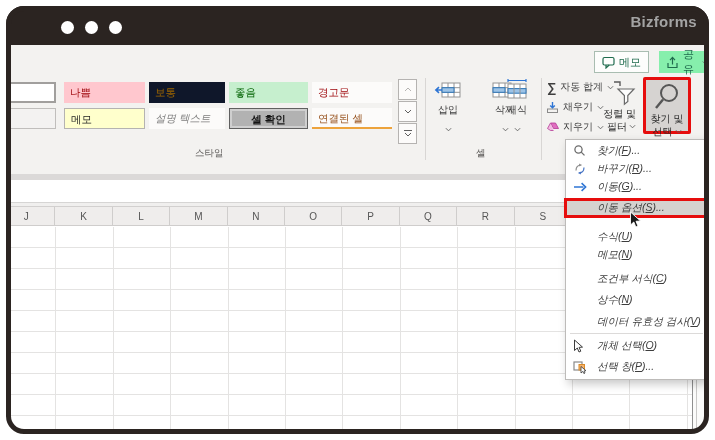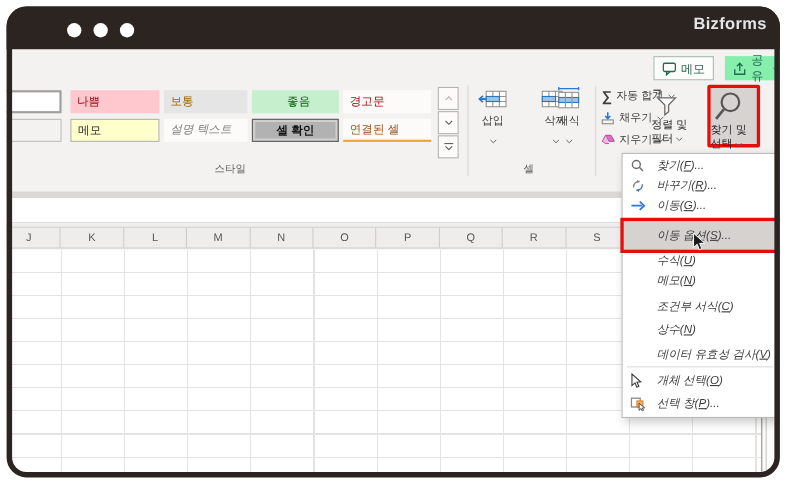--- a/index.html
+++ b/index.html
@@ -6,41 +6,41 @@
   *{box-sizing:border-box;}
   .stage{position:relative;width:715px;height:440px;background:#fff;overflow:hidden;
          font-family:"Liberation Sans","DejaVu Sans",sans-serif;}
   .clip{position:absolute;inset:6px;border-radius:18px;overflow:hidden;background:#fff;}
   .content{position:absolute;left:-6px;top:-6px;width:715px;height:440px;}
   .frame{position:absolute;inset:6px;border:5px solid #2b2421;border-radius:18px;z-index:60;pointer-events:none;}
 
   
   .titlebar{position:absolute;left:0;top:0;width:715px;height:45px;background:#2b2421;z-index:1;}
   .dot{position:absolute;top:21px;width:13px;height:13px;border-radius:50%;background:#fff;}
-  .brand{position:absolute;right:18px;top:13px;font-size:15px;font-weight:600;color:#e5e5e5;letter-spacing:.3px;}
+  .brand{position:absolute;right:18px;top:13px;font-size:15px;font-weight:600;color:#a3a3a3;letter-spacing:.3px;}
 
   
   .ribbon{position:absolute;left:0;top:45px;width:715px;height:129px;background:#f3f2f0;z-index:2;}
   .ribbon-band{position:absolute;left:0;top:174px;width:715px;height:6px;background:#dbd9d8;z-index:2;}
   .formulabar{position:absolute;left:0;top:180px;width:715px;height:23px;background:#fff;border-bottom:1px solid #d6d5d4;z-index:2;}
   .gap-strip{position:absolute;left:0;top:203px;width:715px;height:3px;background:#f0efee;z-index:2;}
 
   .qa-btn{position:absolute;top:51px;height:22px;display:flex;align-items:center;gap:4px;
           font-size:11px;color:#1f6b4d;padding:0 7px;z-index:3;}
   .qa-memo{left:594px;border:1px solid #a9bdb1;background:#fdfdfc;}
   .qa-share{left:659px;background:#86efac;}
 
   .group-label{position:absolute;top:147px;font-size:9.5px;color:#5f5d5b;z-index:3;}
   .vdivider{position:absolute;top:78px;height:82px;width:1px;background:#d8d6d4;z-index:3;}
 
   
   .sg-cell{position:absolute;height:21px;line-height:20px;font-size:10.5px;padding-left:6px;
            white-space:nowrap;overflow:hidden;z-index:3;background:#fcfbfa;}
   .sg-bad{background:#ffc7ce;color:#9c0006;}
-  .sg-neutral{background:#e5e5e5;color:#9c6500;}
+  .sg-neutral{background:#0f172a;color:#9c6500;}
   .sg-good{background:#c6efce;color:#006100;}
   .sg-warning{color:#9c0006;}
   .sg-note{background:#ffffcc;color:#1f1f1f;border:1px solid #b5b3b1;}
   .sg-explain{color:#7f7f7f;font-style:italic;}
   .sg-check{background:#b2b2b2;color:#141414;font-weight:bold;border:1.5px solid #606060;
             box-shadow:inset 0 0 0 2px #cfcfcf;text-align:center;padding-left:0;}
   .sg-linked{color:#96511c;border-bottom:2.5px solid #eda33c;}
   .sg-blank1{background:#fff;border:2px solid #a19f9d;}
   .sg-blank2{background:#f3f2f1;border:1px solid #c0bebc;}
   .sg-scrollbtn{position:absolute;left:398px;width:19px;height:21px;background:#fcfbfa;
@@ -50,25 +50,25 @@
   
   .cellbtn{position:absolute;top:79px;width:34px;height:62px;display:flex;flex-direction:column;
            align-items:center;z-index:3;}
   .cellbtn .lbl{font-size:10px;color:#3e3e3e;margin-top:2px;}
   .cellbtn .chev{margin-top:1px;}
 
   
   .ed-row{position:absolute;display:flex;align-items:center;gap:4px;font-size:10px;color:#3e3e3e;
           z-index:3;white-space:nowrap;}
   .sigma{font-size:13px;font-weight:bold;color:#3e3e3e;line-height:11px;}
-  .bigbtn{position:absolute;display:flex;flex-direction:column;align-items:flex-start;z-index:3;
+  .bigbtn{position:absolute;display:flex;flex-direction:column;align-items:flex-end;z-index:3;
           font-size:10px;color:#262626;text-align:center;line-height:13px;}
   .find-select-box{position:absolute;left:643px;top:77px;width:48px;height:57px;background:#d6d3d1;
                    border:3px solid #e60d0d;border-radius:2px;z-index:10;display:flex;flex-direction:column;
-                   font-size:10px;color:#262626;line-height:13px;}
+                   align-items:center;font-size:10px;color:#262626;line-height:13px;}
 
   
   .colheaders{position:absolute;left:-2px;top:206px;width:697px;height:20px;background:#efedec;
               border-top:1px solid #d2d0cf;border-bottom:1px solid #cfcdcc;z-index:2;display:flex;}
   .colheaders .ch{width:57.4px;height:100%;border-right:1px solid #cfcdcc;text-align:center;
                   line-height:19px;font-size:10px;color:#565656;flex:none;}
   .grid{position:absolute;left:2px;top:227px;width:690px;height:205px;background:#fff;z-index:2;
     background-image:
       repeating-linear-gradient(90deg, transparent 0, transparent 53.4px, #e4e3e2 53.4px, #e4e3e2 54.4px, transparent 54.4px, transparent 57.4px),
       repeating-linear-gradient(180deg, transparent 0, transparent 20px, #e4e3e2 20px, #e4e3e2 21px);}
@@ -76,21 +76,21 @@
            border-left:1px solid #8f8f8f;z-index:2;}
   .vscroll .inner{position:absolute;left:3px;top:0;width:1px;height:100%;background:#c9c8c7;}
 
   
   .menu{position:absolute;left:565px;top:139px;width:143px;height:241px;background:#fff;
         border:1px solid #bdbbb9;box-shadow:3px 4px 9px rgba(0,0,0,.22);z-index:30;}
   .mi{position:absolute;left:0;width:141px;height:19px;font-size:10.5px;color:#3d3d3d;cursor:default;}
   .mi .ic{position:absolute;left:7px;top:50%;transform:translateY(-50%);display:flex;}
   .mi .txt{position:absolute;left:31px;top:50%;transform:translateY(-50%);white-space:nowrap;font-style:italic;}
   .mi .txt u{text-underline-offset:1px;}
-  .mi-hl{left:-2px;width:148px;height:32px;background:#d5d2cf;border:3px solid #e60d0d;}
+  .mi-hl{left:-2px;width:148px;height:20px;background:#d5d2cf;border:3px solid #e60d0d;}
   .mi-hl .txt{left:30px;}
   .menu-sep{position:absolute;left:4px;width:133px;height:1px;background:#dcdad9;}
   .menu-cursor{position:absolute;left:63px;top:71px;z-index:31;}
 </style>
 </head>
 <body>
 
 <div class="stage">
   <div class="clip">
     <div class="content">
@@ -127,21 +127,21 @@
         <svg width="8" height="5" viewBox="0 0 8 5">
             <path d="M1 1 L4 4 L7 1" stroke="#5f5f5f" fill="none"></path>
           </svg>
       </div>
 
       <div id="style-gallery">
         <div class="sg-cell sg-blank1" style="left:-14px;top:82px;width:70px"></div>
         <div class="sg-cell sg-blank2" style="left:-14px;top:108px;width:70px"></div>
       <div class="sg-cell sg-bad" style="left: 64px; top: 82px; width: 81px;">나쁨</div>
           <div class="sg-cell sg-neutral" style="left: 149px; top: 82px; width: 76px;">보통</div>
-          <div class="sg-cell sg-good" style="left: 229px; top: 82px; width: 79px; text-align: center;">좋음</div>
+          <div class="sg-cell sg-good" style="left: 229px; top: 82px; width: 79px;">좋음</div>
           <div class="sg-cell sg-warning" style="left: 312px; top: 82px; width: 80px;">경고문</div>
           <div class="sg-cell sg-note" style="left: 64px; top: 108px; width: 81px;">메모</div>
           <div class="sg-cell sg-explain" style="left: 149px; top: 108px; width: 76px;">설명 텍스트</div>
           <div class="sg-cell sg-check" style="left: 229px; top: 108px; width: 79px;">셀 확인</div>
           <div class="sg-cell sg-linked" style="left: 312px; top: 108px; width: 80px;">연결된 셀</div>
         </div>
       <div class="sg-scrollbtn" style="top:79px">
         <svg width="8" height="5" viewBox="0 0 8 5">
             <path d="M1 4 L4 1 L7 4" stroke="#b5b3b1" fill="none"></path>
           </svg>

